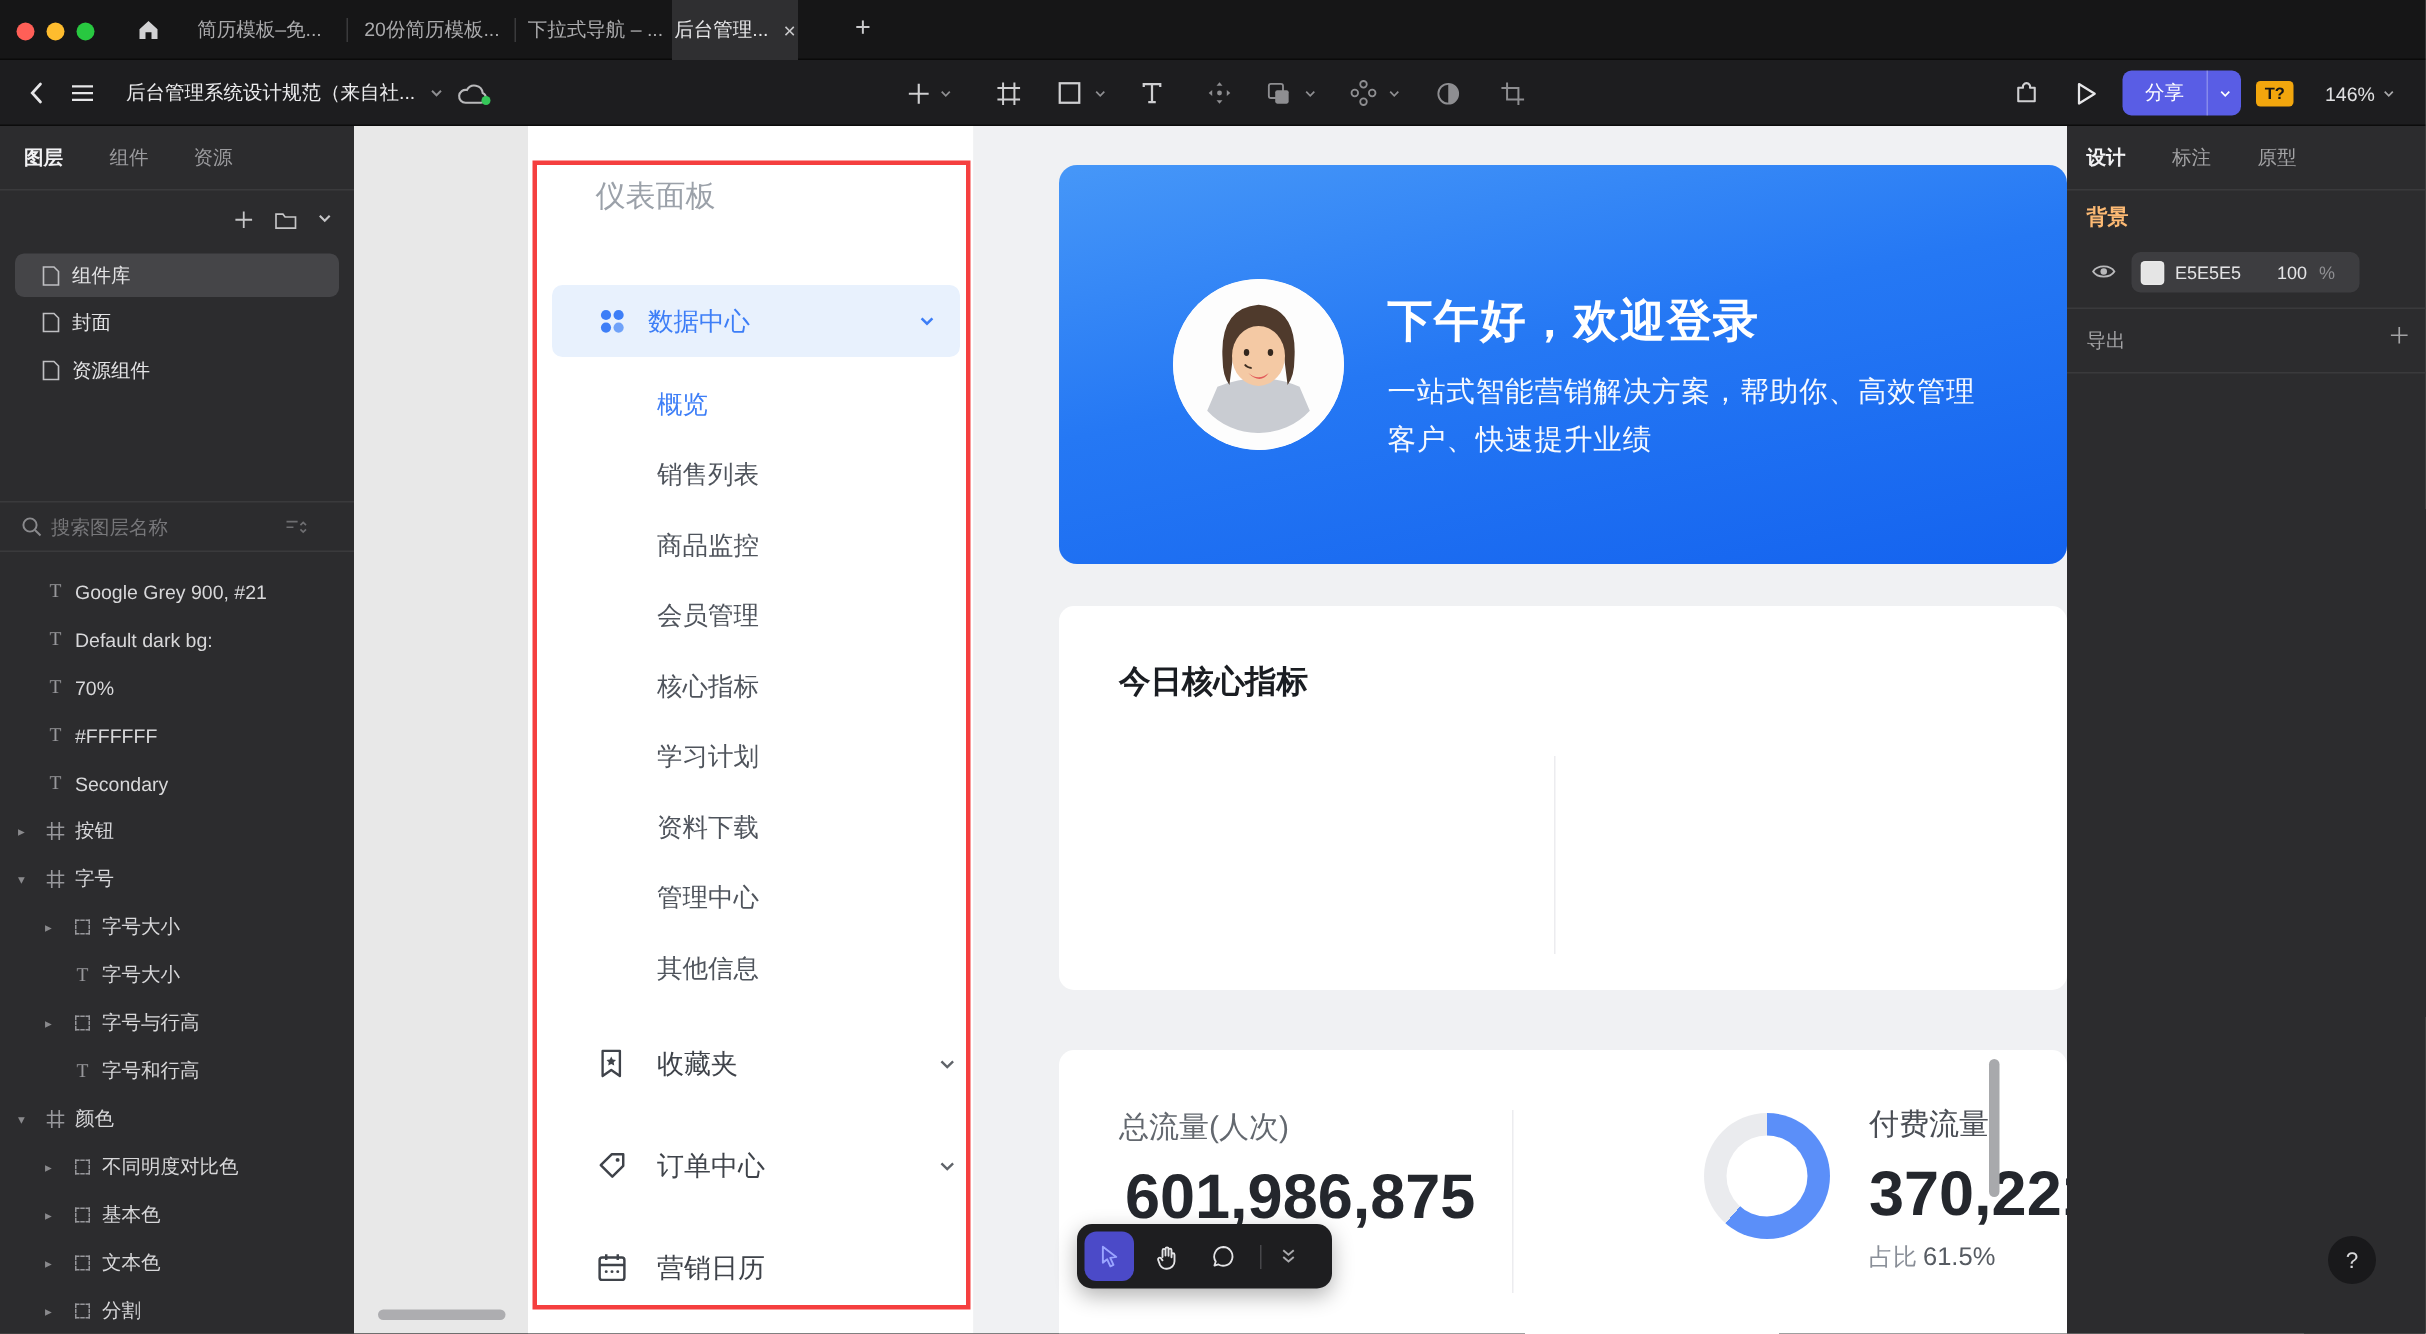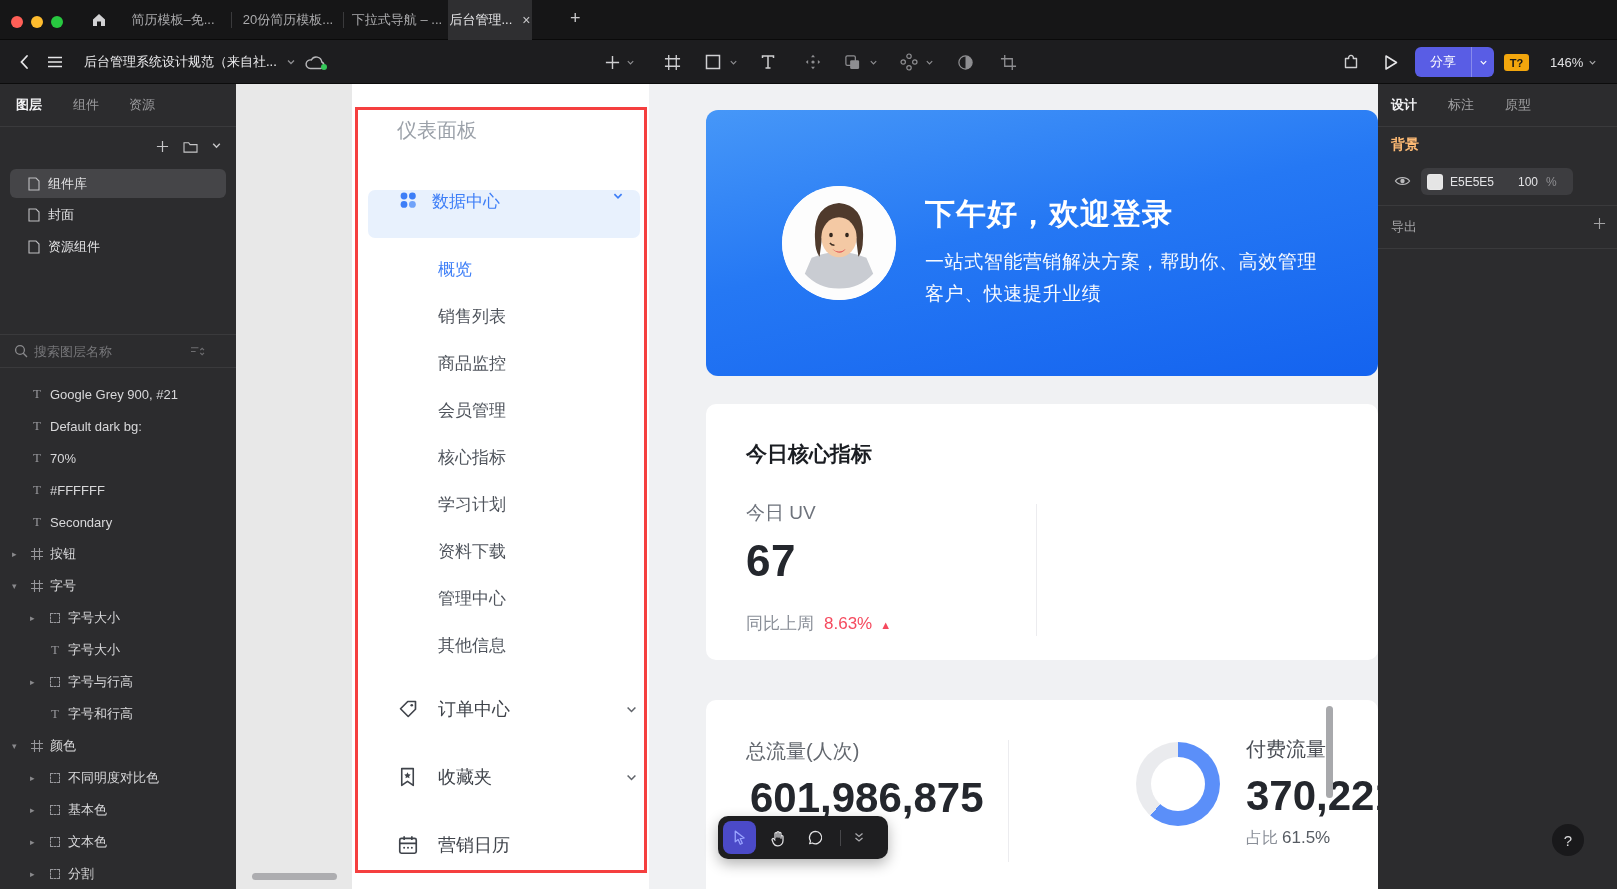--- a/index.html
+++ b/index.html
@@ -51,21 +51,21 @@
   .tglyph{font-family:"Liberation Serif","DejaVu Serif",serif;font-size:13px;color:#97979B;}
   .grp{width:10px;height:10px;border:1px dashed #97979B;}
   .ltxt{margin-left:4px;font-size:13px;color:#D8D8DA;white-space:nowrap;}
 
   
   .canvas{position:absolute;left:236px;top:84px;width:1300px;height:805px;background:#E8E8E8;overflow:hidden;}
   .nav-board{position:absolute;left:116px;top:0;width:297px;height:805px;background:#fff;}
   .content-board{position:absolute;left:413px;top:0;width:729px;height:805px;background:#F0F1F3;}
   .sel-rect{position:absolute;left:119px;top:23px;width:292px;height:766px;border:3px solid #F53F3F;z-index:6;}
   .nav-title{position:absolute;left:161px;top:33px;font-size:20px;color:#9BA1A9;}
-  .nav-active{position:absolute;left:132px;top:106px;width:272px;height:48px;background:#E8F1FD;border-radius:7px;display:flex;}
+  .nav-active{position:absolute;left:132px;top:106px;width:272px;height:48px;background:#E8F1FD;border-radius:7px;display:flex;align-items:center;}
   .nav-active .lbl{margin-left:14px;font-size:17px;font-weight:500;color:#3D7EF7;}
   .nav-sub{position:absolute;left:202px;top:162px;text-align:center;}
   .navsub{height:47px;display:flex;align-items:center;font-size:17px;color:#4F545C;}
   .navsub.on{color:#3D7EF7;}
   .nav-secs{position:absolute;left:0;top:591px;width:413px;}
   .navsec{height:68px;position:relative;display:flex;align-items:center;}
   .navsec .ic{position:absolute;left:161px;color:#3F434A;}
   .navsec .lbl{position:absolute;left:202px;font-size:18px;color:#3F434A;}
   .navsec .chv{position:absolute;left:389px;color:#60646A;}
 
@@ -486,40 +486,40 @@
       <div class="navsub">核心指标</div>
       <div class="navsub">学习计划</div>
       <div class="navsub">资料下载</div>
       <div class="navsub">管理中心</div>
       <div class="navsub">其他信息</div>
     </div>
 
     <div class="nav-secs">
       <div class="navsec">
         <span class="ic">
+            <svg width="21" height="22" viewBox="0 0 20 21">
+              <path d="M4.5 2.5 H15.5 V18.5 L10 14.6 L4.5 18.5 Z" fill="none" stroke="currentColor" stroke-width="1.5" stroke-linejoin="round"></path>
+              <path d="M10 6l.95 1.9 2.1.3-1.5 1.5.35 2.1L10 10.8l-1.9 1 .35-2.1-1.5-1.5 2.1-.3z" fill="currentColor"></path>
+            </svg>
+          </span>
+        <span class="lbl">收藏夹</span>
+        <span class="chv">
+            <svg width="13" height="13" viewBox="0 0 10 10">
+              <path d="M2 3.5 L5 6.5 L8 3.5" fill="none" stroke="currentColor" stroke-width="1.2"></path>
+            </svg>
+          </span>
+      </div>
+      <div class="navsec">
+        <span class="ic">
             <svg width="22" height="22" viewBox="0 0 20 20">
               <path d="M3.2 9.8 L9.8 3.2 H16.8 V10.2 L10.2 16.8 Z" fill="none" stroke="currentColor" stroke-width="1.5" stroke-linejoin="round"></path>
               <circle cx="13.4" cy="6.6" r="1.2" fill="currentColor"></circle>
             </svg>
           </span>
         <span class="lbl">订单中心</span>
-        <span class="chv">
-            <svg width="13" height="13" viewBox="0 0 10 10">
-              <path d="M2 3.5 L5 6.5 L8 3.5" fill="none" stroke="currentColor" stroke-width="1.2"></path>
-            </svg>
-          </span>
-      </div>
-      <div class="navsec">
-        <span class="ic">
-            <svg width="21" height="22" viewBox="0 0 20 21">
-              <path d="M4.5 2.5 H15.5 V18.5 L10 14.6 L4.5 18.5 Z" fill="none" stroke="currentColor" stroke-width="1.5" stroke-linejoin="round"></path>
-              <path d="M10 6l.95 1.9 2.1.3-1.5 1.5.35 2.1L10 10.8l-1.9 1 .35-2.1-1.5-1.5 2.1-.3z" fill="currentColor"></path>
-            </svg>
-          </span>
-        <span class="lbl">收藏夹</span>
         <span class="chv">
             <svg width="13" height="13" viewBox="0 0 10 10">
               <path d="M2 3.5 L5 6.5 L8 3.5" fill="none" stroke="currentColor" stroke-width="1.2"></path>
             </svg>
           </span>
       </div>
       <div class="navsec">
         <span class="ic">
             <svg width="22" height="22" viewBox="0 0 20 20">
               <rect x="2.5" y="4" width="15" height="13.5" rx="1.5" fill="none" stroke="currentColor" stroke-width="1.5"></rect>
@@ -545,25 +545,20 @@
           <ellipse cx="57" cy="43" rx="1.6" ry="2" fill="#33271e"></ellipse>
           <path d="M44 55 q6 5 12 0 q-5 7 -12 0z" fill="#E25A5A"></path>
         </svg>
       </div>
       <div class="greet">下午好，欢迎登录</div>
       <div class="gdesc">一站式智能营销解决方案，帮助你、高效管理客户、快速提升业绩</div>
     </div>
 
     <div class="card" style="left:470px;top:320px;width:672px;height:256px">
       <div class="m-title">今日核心指标</div>
-      <div class="ab" style="left:40px;top:96px">
-        <div class="stat-label">今日 UV</div>
-        <div class="stat-value" style="margin-top:10px">67</div>
-        <div class="cmp" style="margin-top:26px"><span>同比上周</span><span class="red">8.63%</span><span class="tri">▲</span></div>
-      </div>
       <div class="vdiv" style="left:330px;top:100px;height:132px"></div>
     </div>
 
     <div class="card" style="left:470px;top:616px;width:672px;height:200px;overflow:hidden">
       <div class="ab t-label" style="left:40px;top:38px">总流量(人次)</div>
       <div class="ab t-value" style="left:44px;top:74px">601,986,875</div>
       <div class="vdiv" style="left:302px;top:40px;height:122px"></div>
       <div class="donut" style="background: conic-gradient(rgb(91, 143, 249) 0deg, rgb(91, 143, 249) 61.5%, rgb(234, 235, 238) 61.5%, rgb(234, 235, 238) 100%);"></div>
       <div class="ab t-label" style="left:540px;top:36px;color:#4A4E55">付费流量</div>
       <div class="ab t-value" style="left:540px;top:72px">370,221,9</div>

